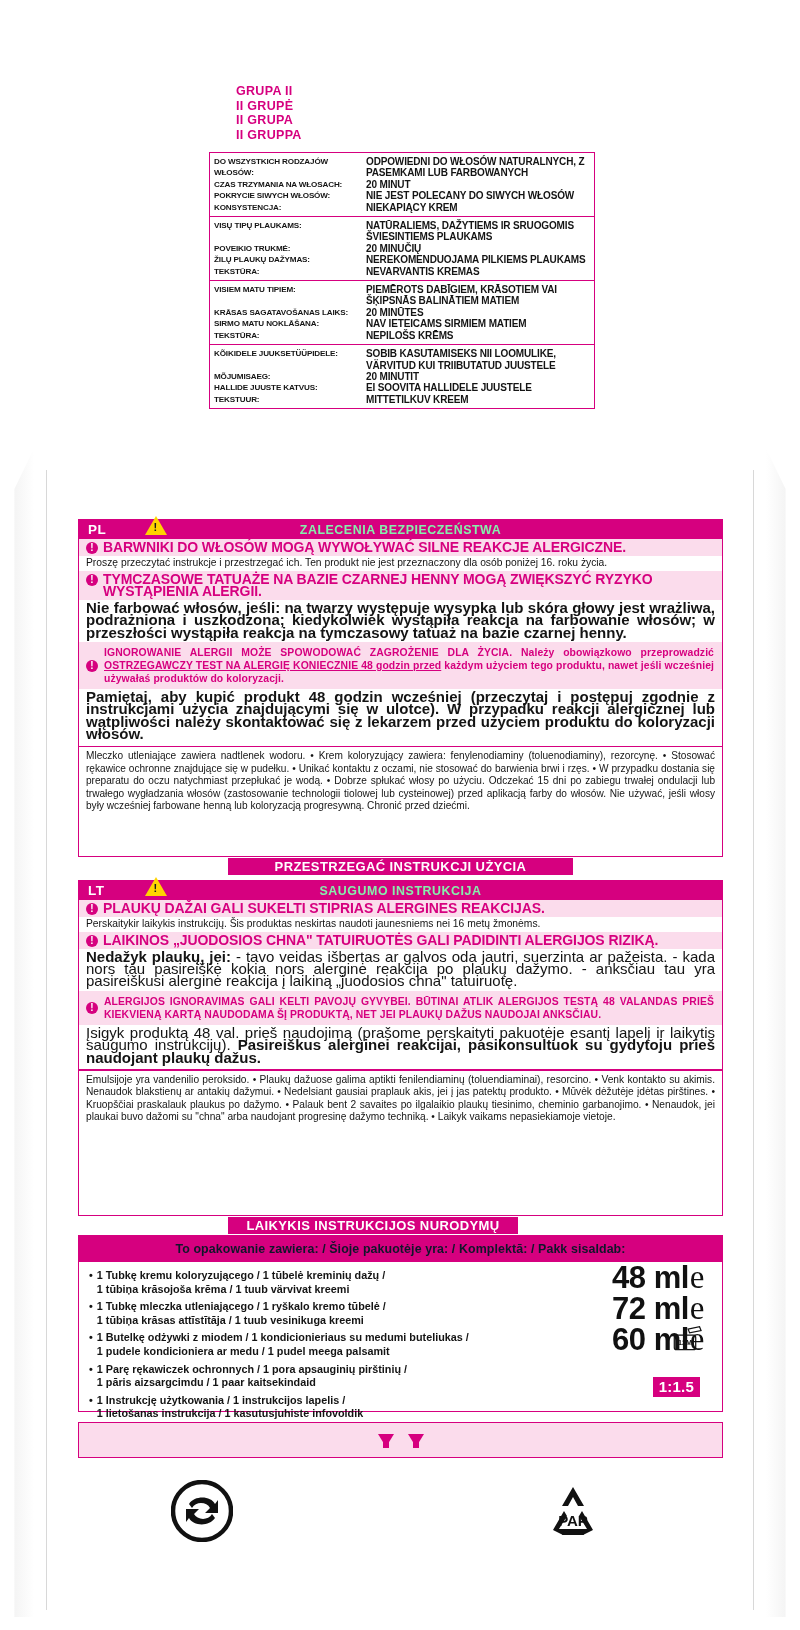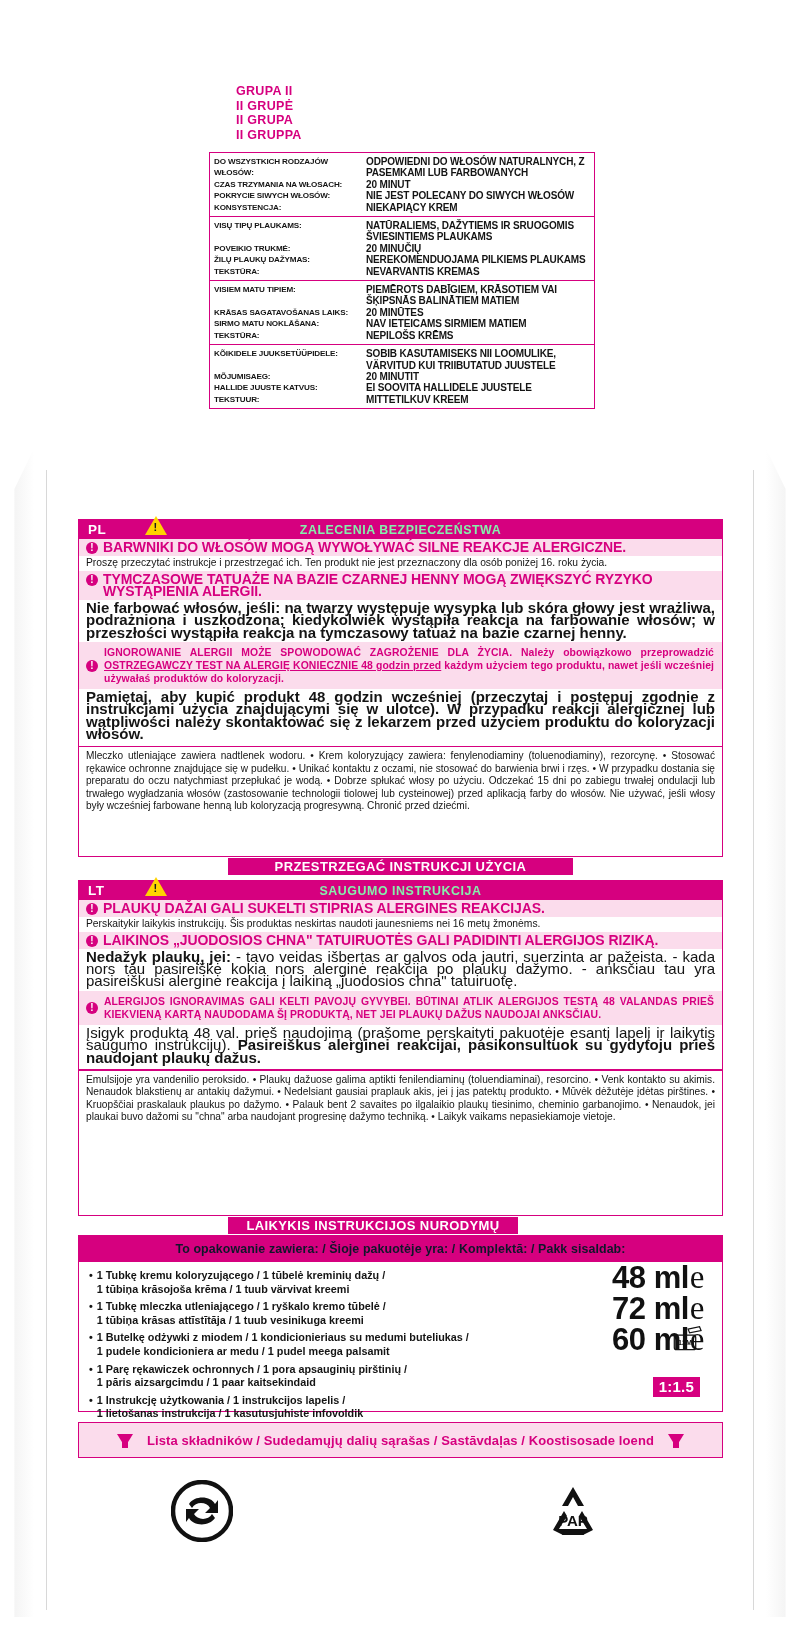--- a/index.html
+++ b/index.html
@@ -425,21 +425,20 @@
       <rect x="8" y="12" width="28" height="19" rx="3" fill="none" stroke="#111" stroke-width="1.6"></rect>
       <text x="22" y="25" font-family="Liberation Sans, sans-serif" font-size="9.5" font-weight="bold" text-anchor="middle" fill="#111">12M</text>
     </svg>
   </div>
 
   <div class="ratio">1:1.5</div>
 </div>
 
 <div id="ingredients-bar">
   <span class="arrow"></span>
-  <span id="ing-text">Lista składników / Sudedamųjų dalių sąrašas / Sastāvdaļas / Koostisosade loend</span>
   <span class="arrow"></span>
 </div>
 
 <div id="brand-footer">
 
   <svg id="recycle-icon" width="62" height="62" viewBox="0 0 62 62">
     <circle cx="31" cy="31" r="29" fill="none" stroke="#111" stroke-width="4.5"></circle>
     <path d="M18 24 C24 15, 40 16, 44 24 L47 20 L47 33 L34 33 L39 28 C36 22, 25 21, 21 28 Z" fill="#111"></path>
     <path d="M44 38 C38 47, 22 46, 18 38 L15 42 L15 29 L28 29 L23 34 C26 40, 37 41, 41 34 Z" fill="#111"></path>
   </svg>

